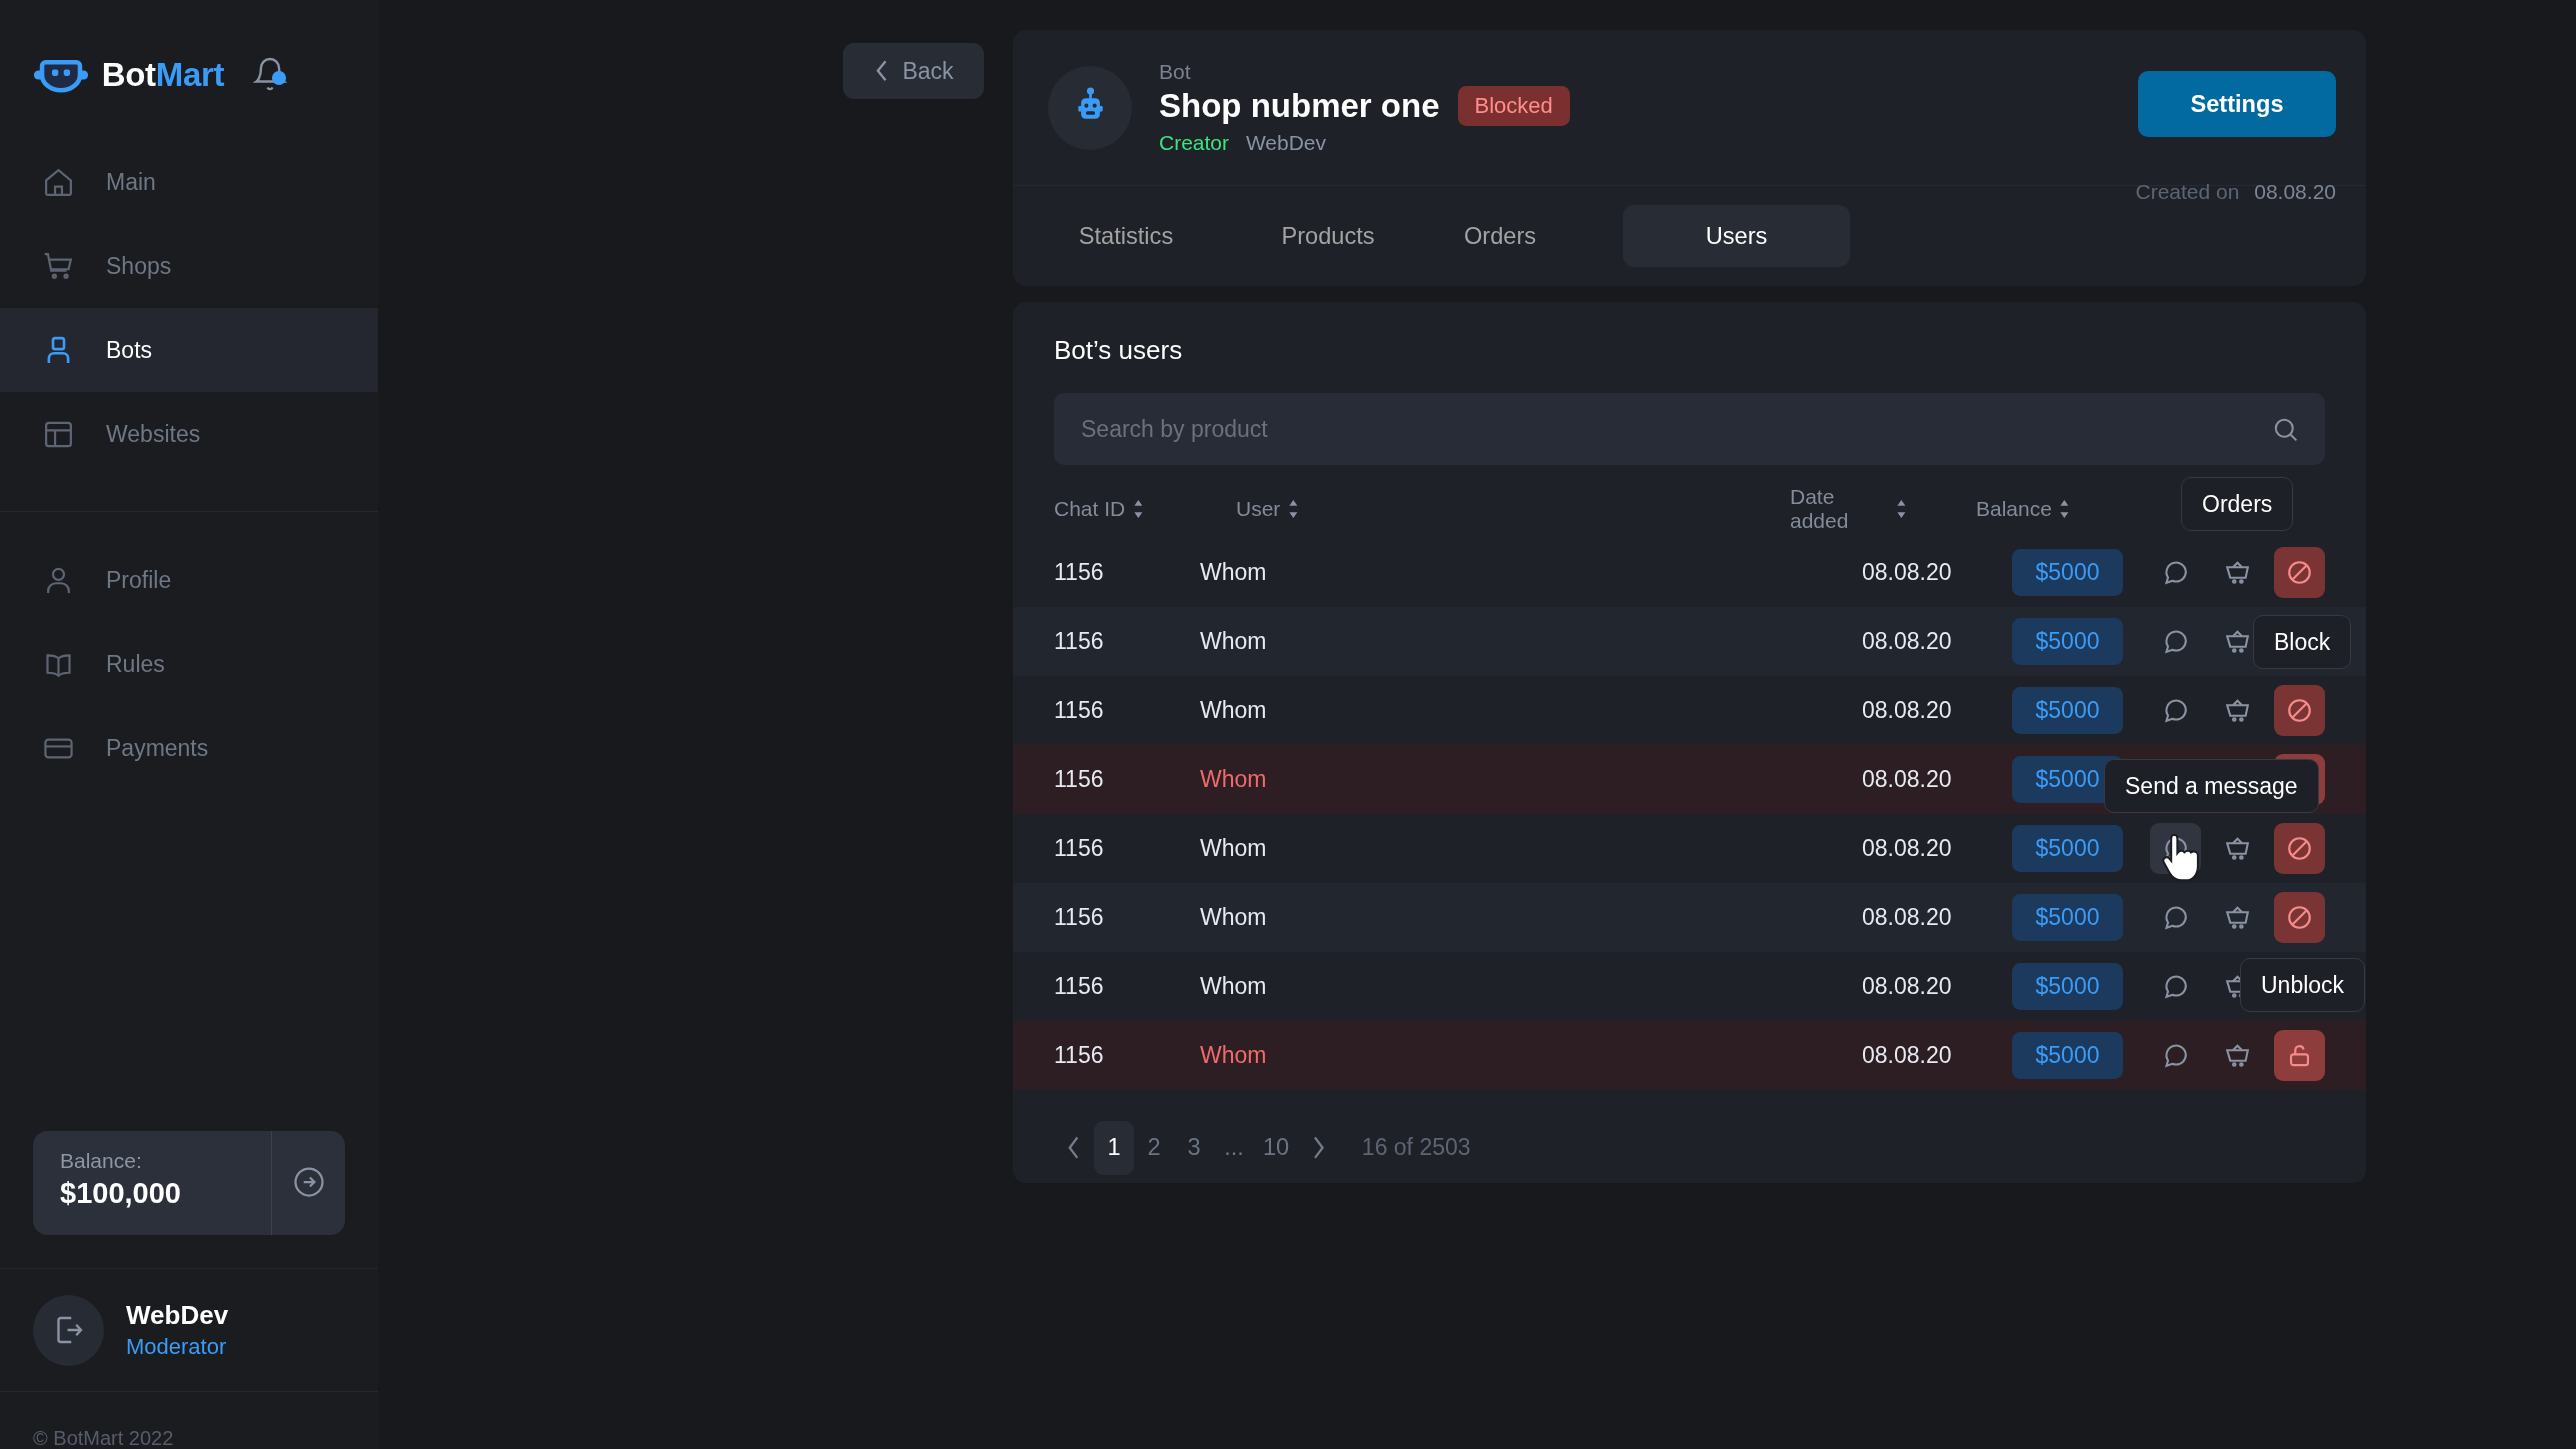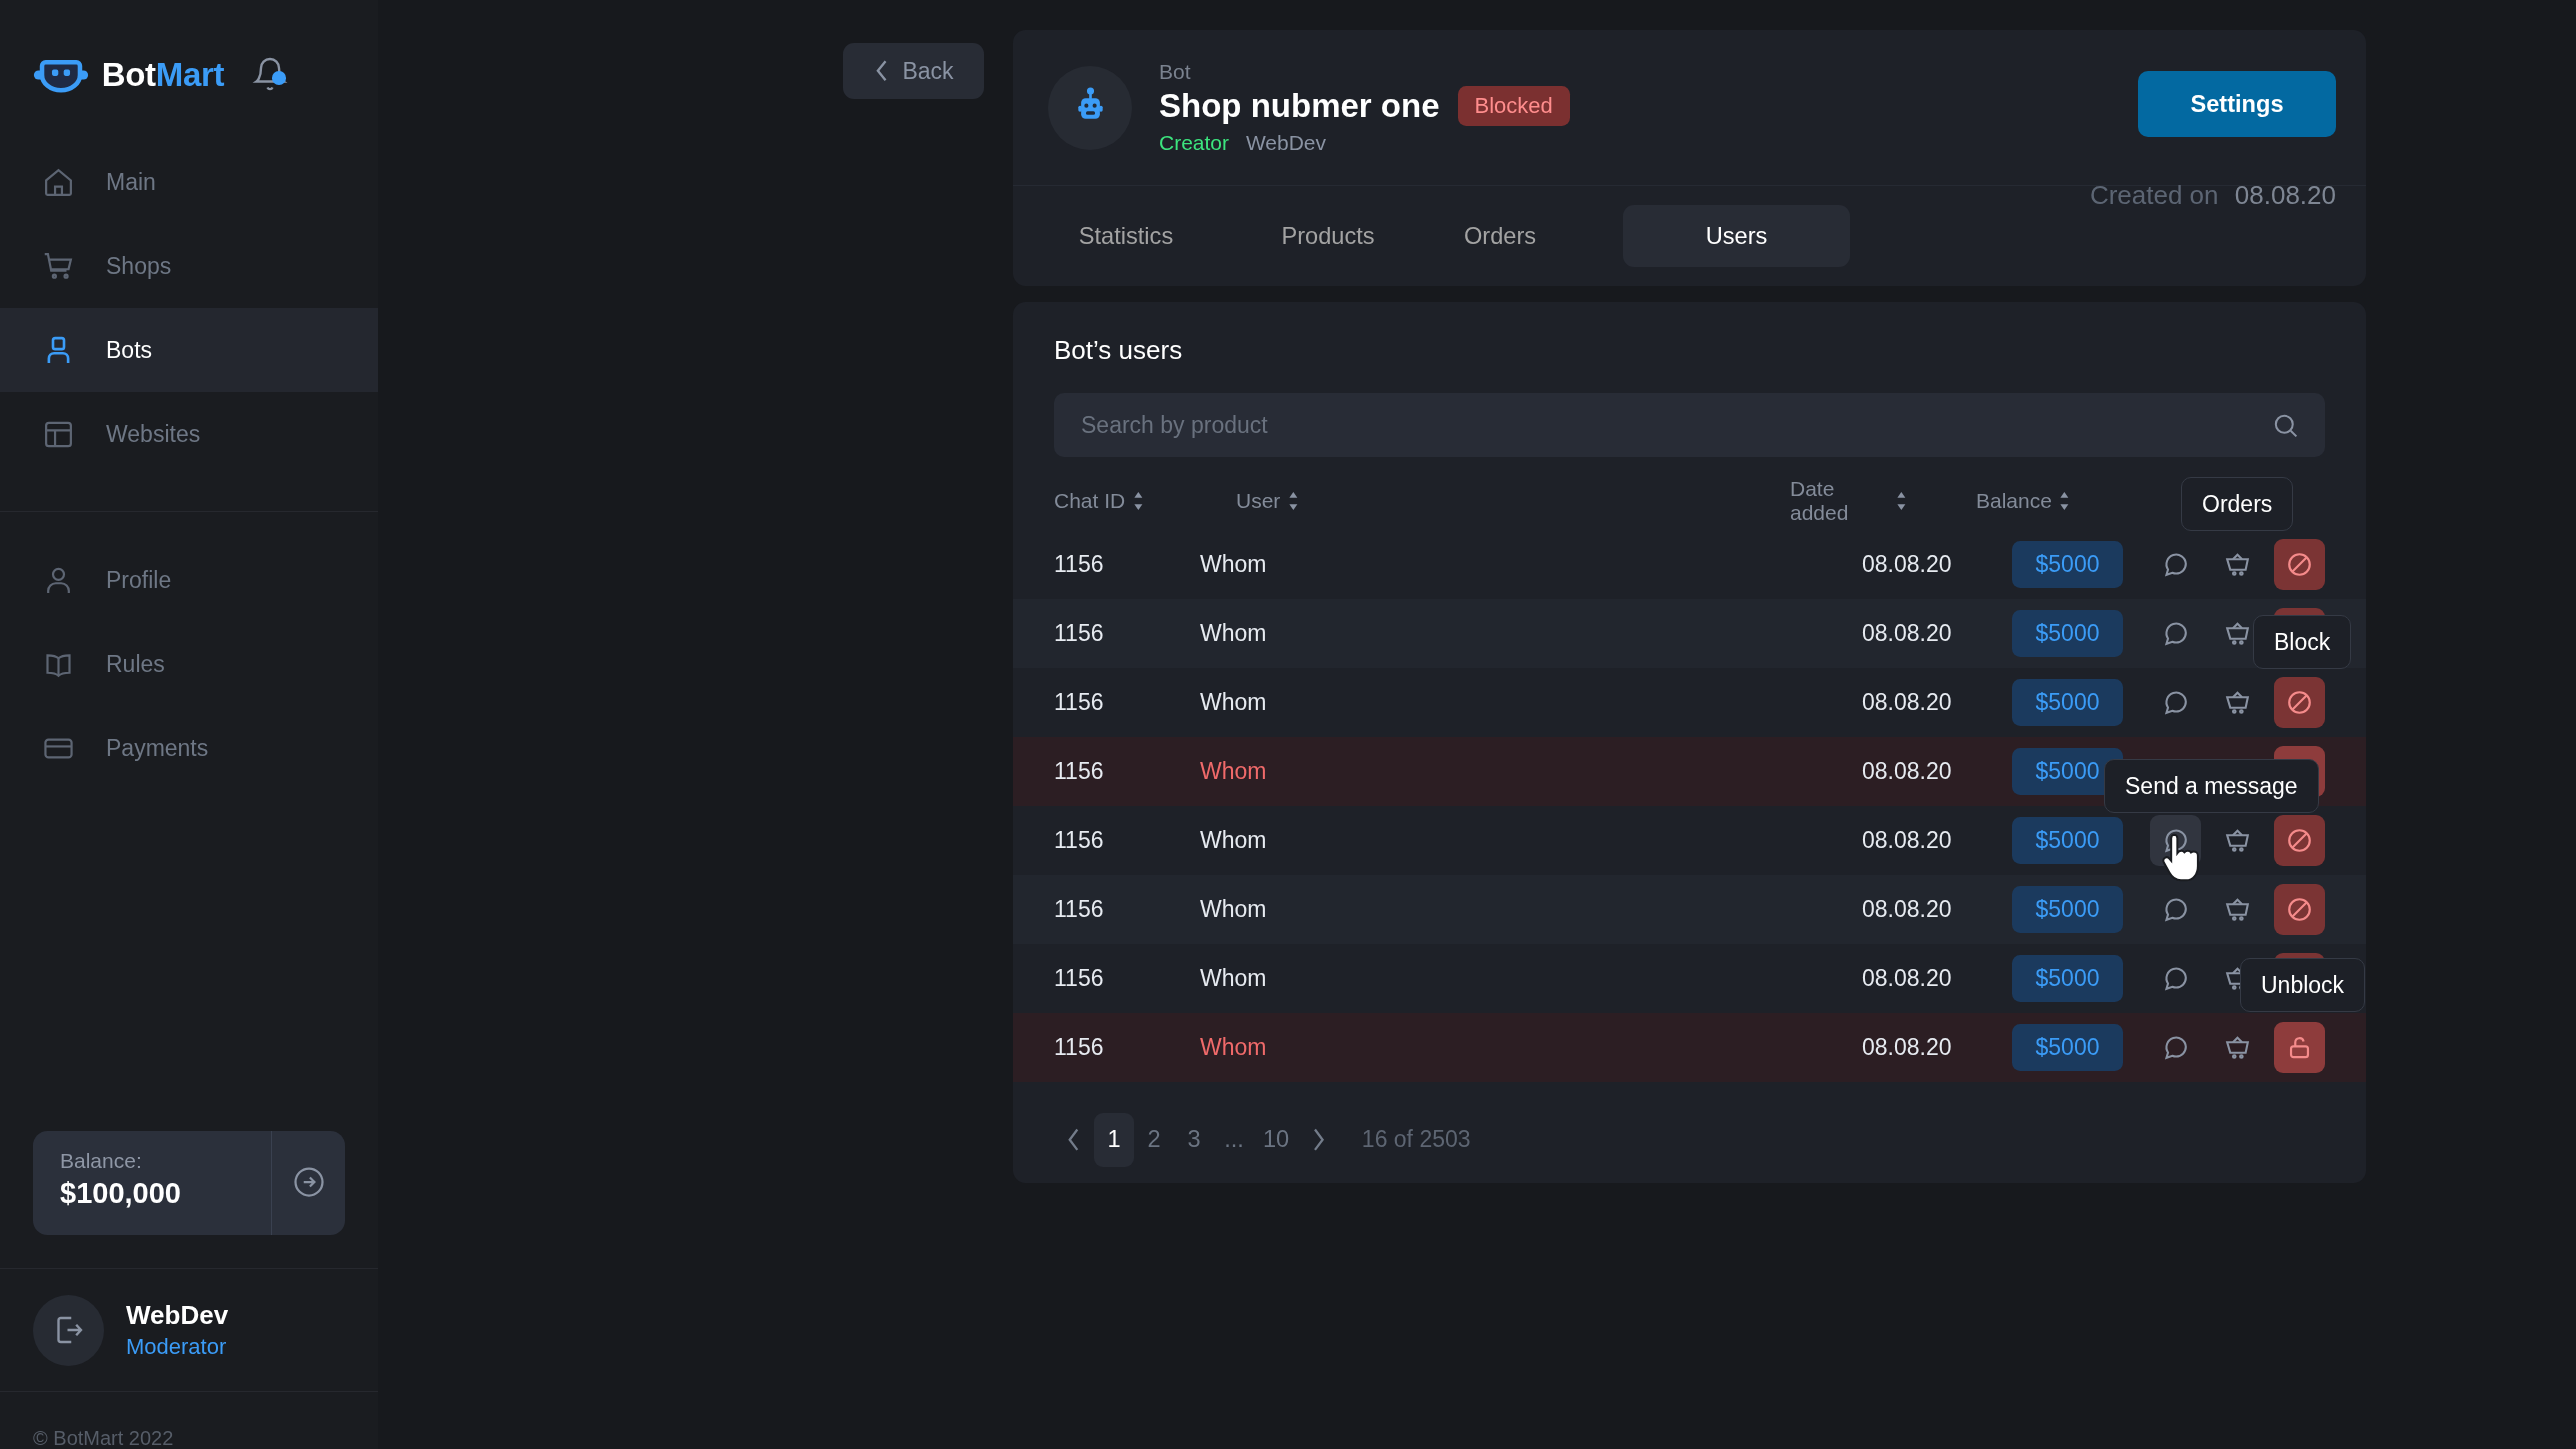--- a/index.html
+++ b/index.html
@@ -138,21 +138,21 @@
     position: absolute; right: 30px; top: 41px;
     width: 198px; height: 66px;
     background: #0369a1; color: #ffffff;
     border: none; border-radius: 10px;
     font-size: 23.6px; font-weight: bold;
     font-family: "Liberation Sans", sans-serif;
     cursor: pointer;
   }
   .created-on {
     position: absolute; right: 30px; top: 150px;
-    color: #5c6573; font-size: 26px;
+    color: #5c6573; font-size: 21px;
   }
 
   .tabs { display: flex; align-items: center; height: 100px; padding-left: 35px; }
   .tab {
     color: #a3a3a3; font-size: 23.6px; cursor: pointer;
     padding: 0 0; margin-right: 0;
     height: 62px; display: flex; align-items: center; justify-content: center;
   }
   .tab-statistics { width: 156px; }
   .tab-products { width: 154px; margin-left: 47px; }
@@ -166,21 +166,21 @@
   .panel2 {
     position: absolute; left: 635px; top: 302px;
     width: 1353px; height: 881px;
     background: #1e2128;
     border-radius: 12.7px;
     overflow: hidden;
   }
   .sect-title { color: #ffffff; font-size: 26px; padding: 33px 0 0 41px; }
   .search-wrap {
     margin: 27px 41px 0 41px;
-    height: 64px; background: #282c36;
+    height: 72px; background: #282c36;
     border-radius: 10px;
     display: flex; align-items: center;
     position: relative;
   }
   .search-input {
     flex: 1 1 auto; background: transparent; border: none; outline: none;
     color: #d8dde6; font-size: 23px; padding-left: 27px;
     font-family: "Liberation Sans", sans-serif;
   }
   .search-input::placeholder { color: #69717e; }

